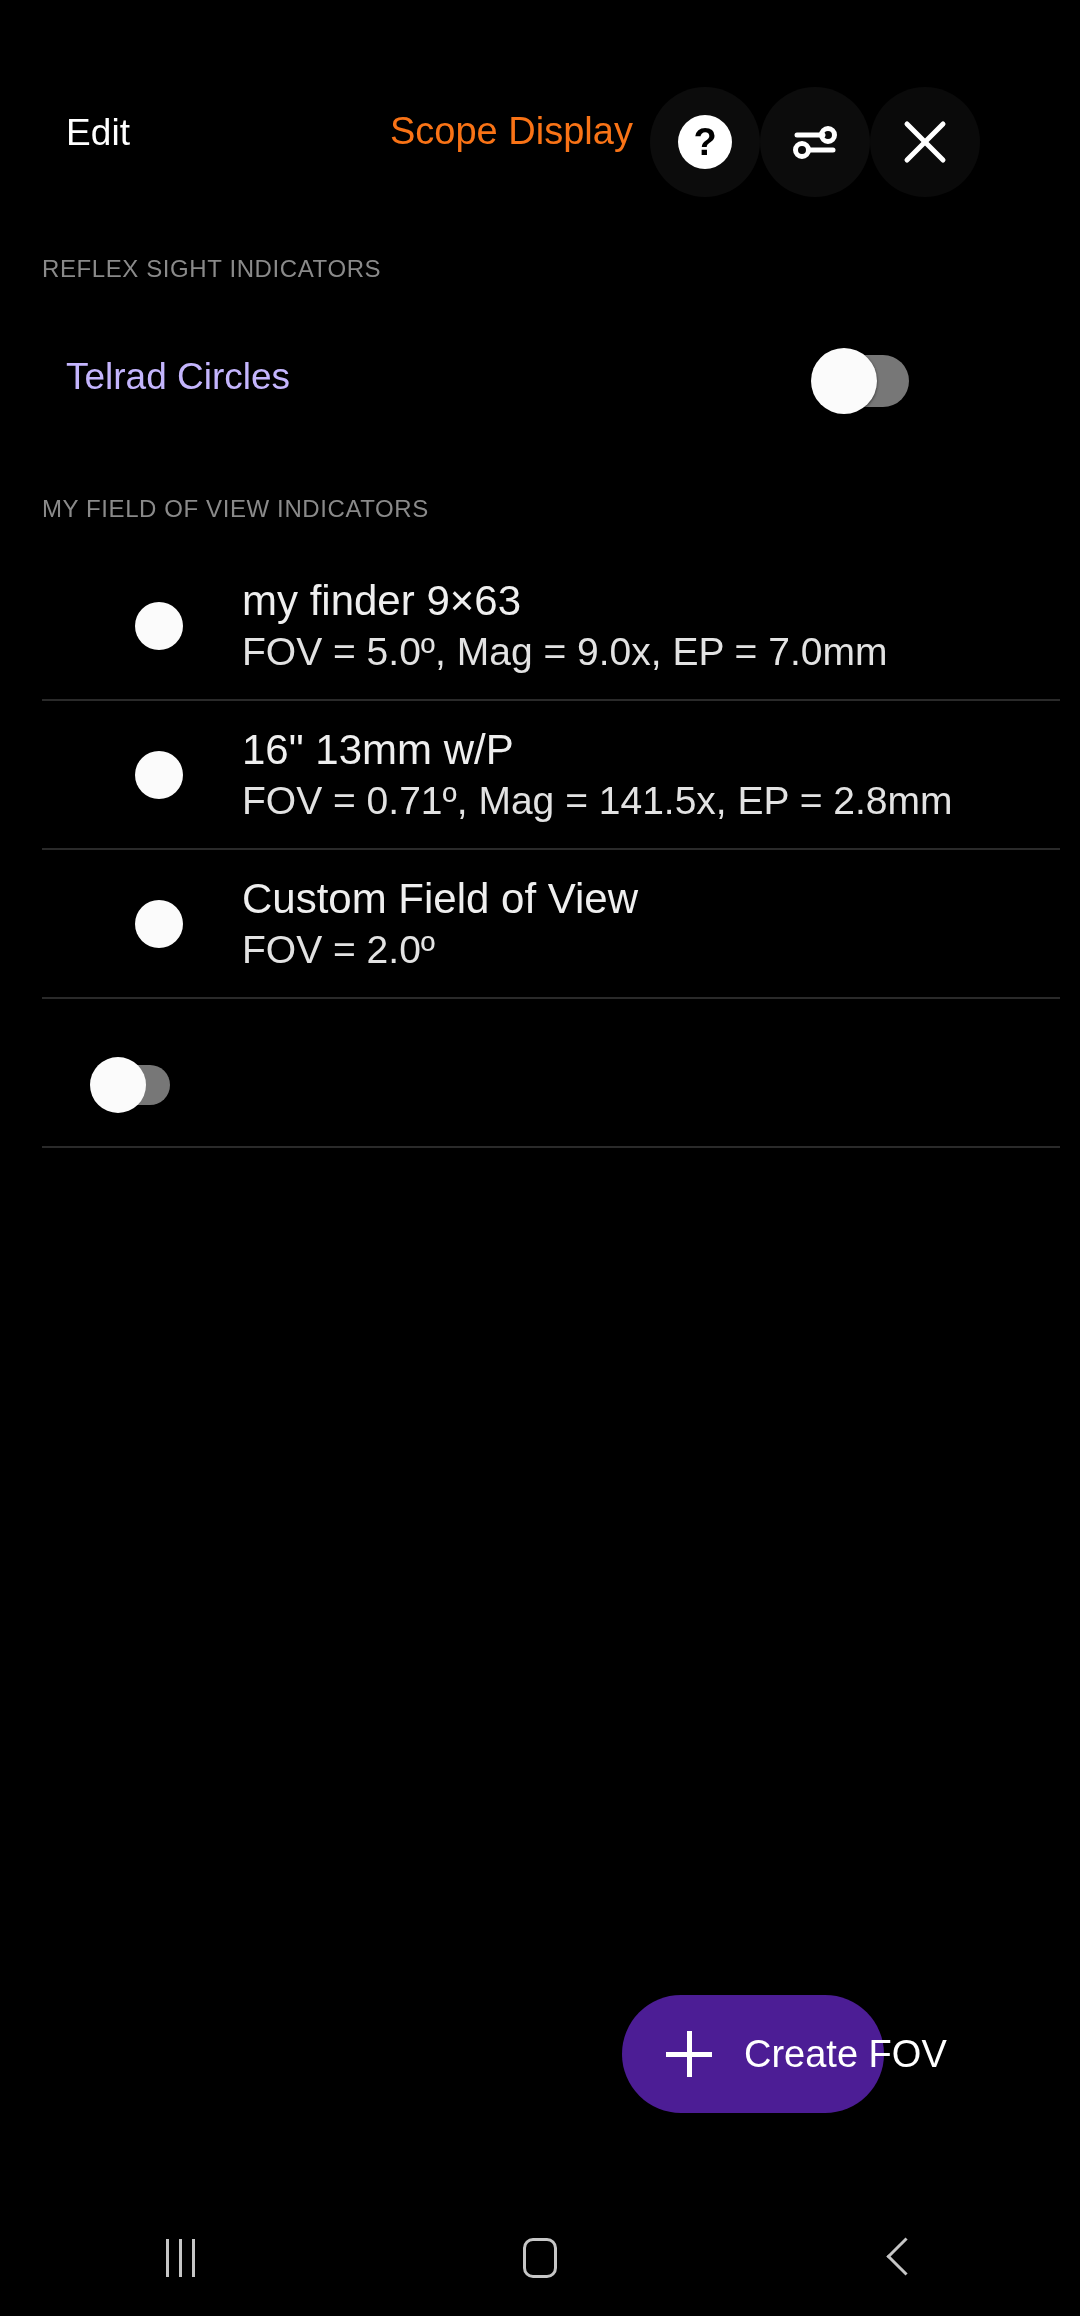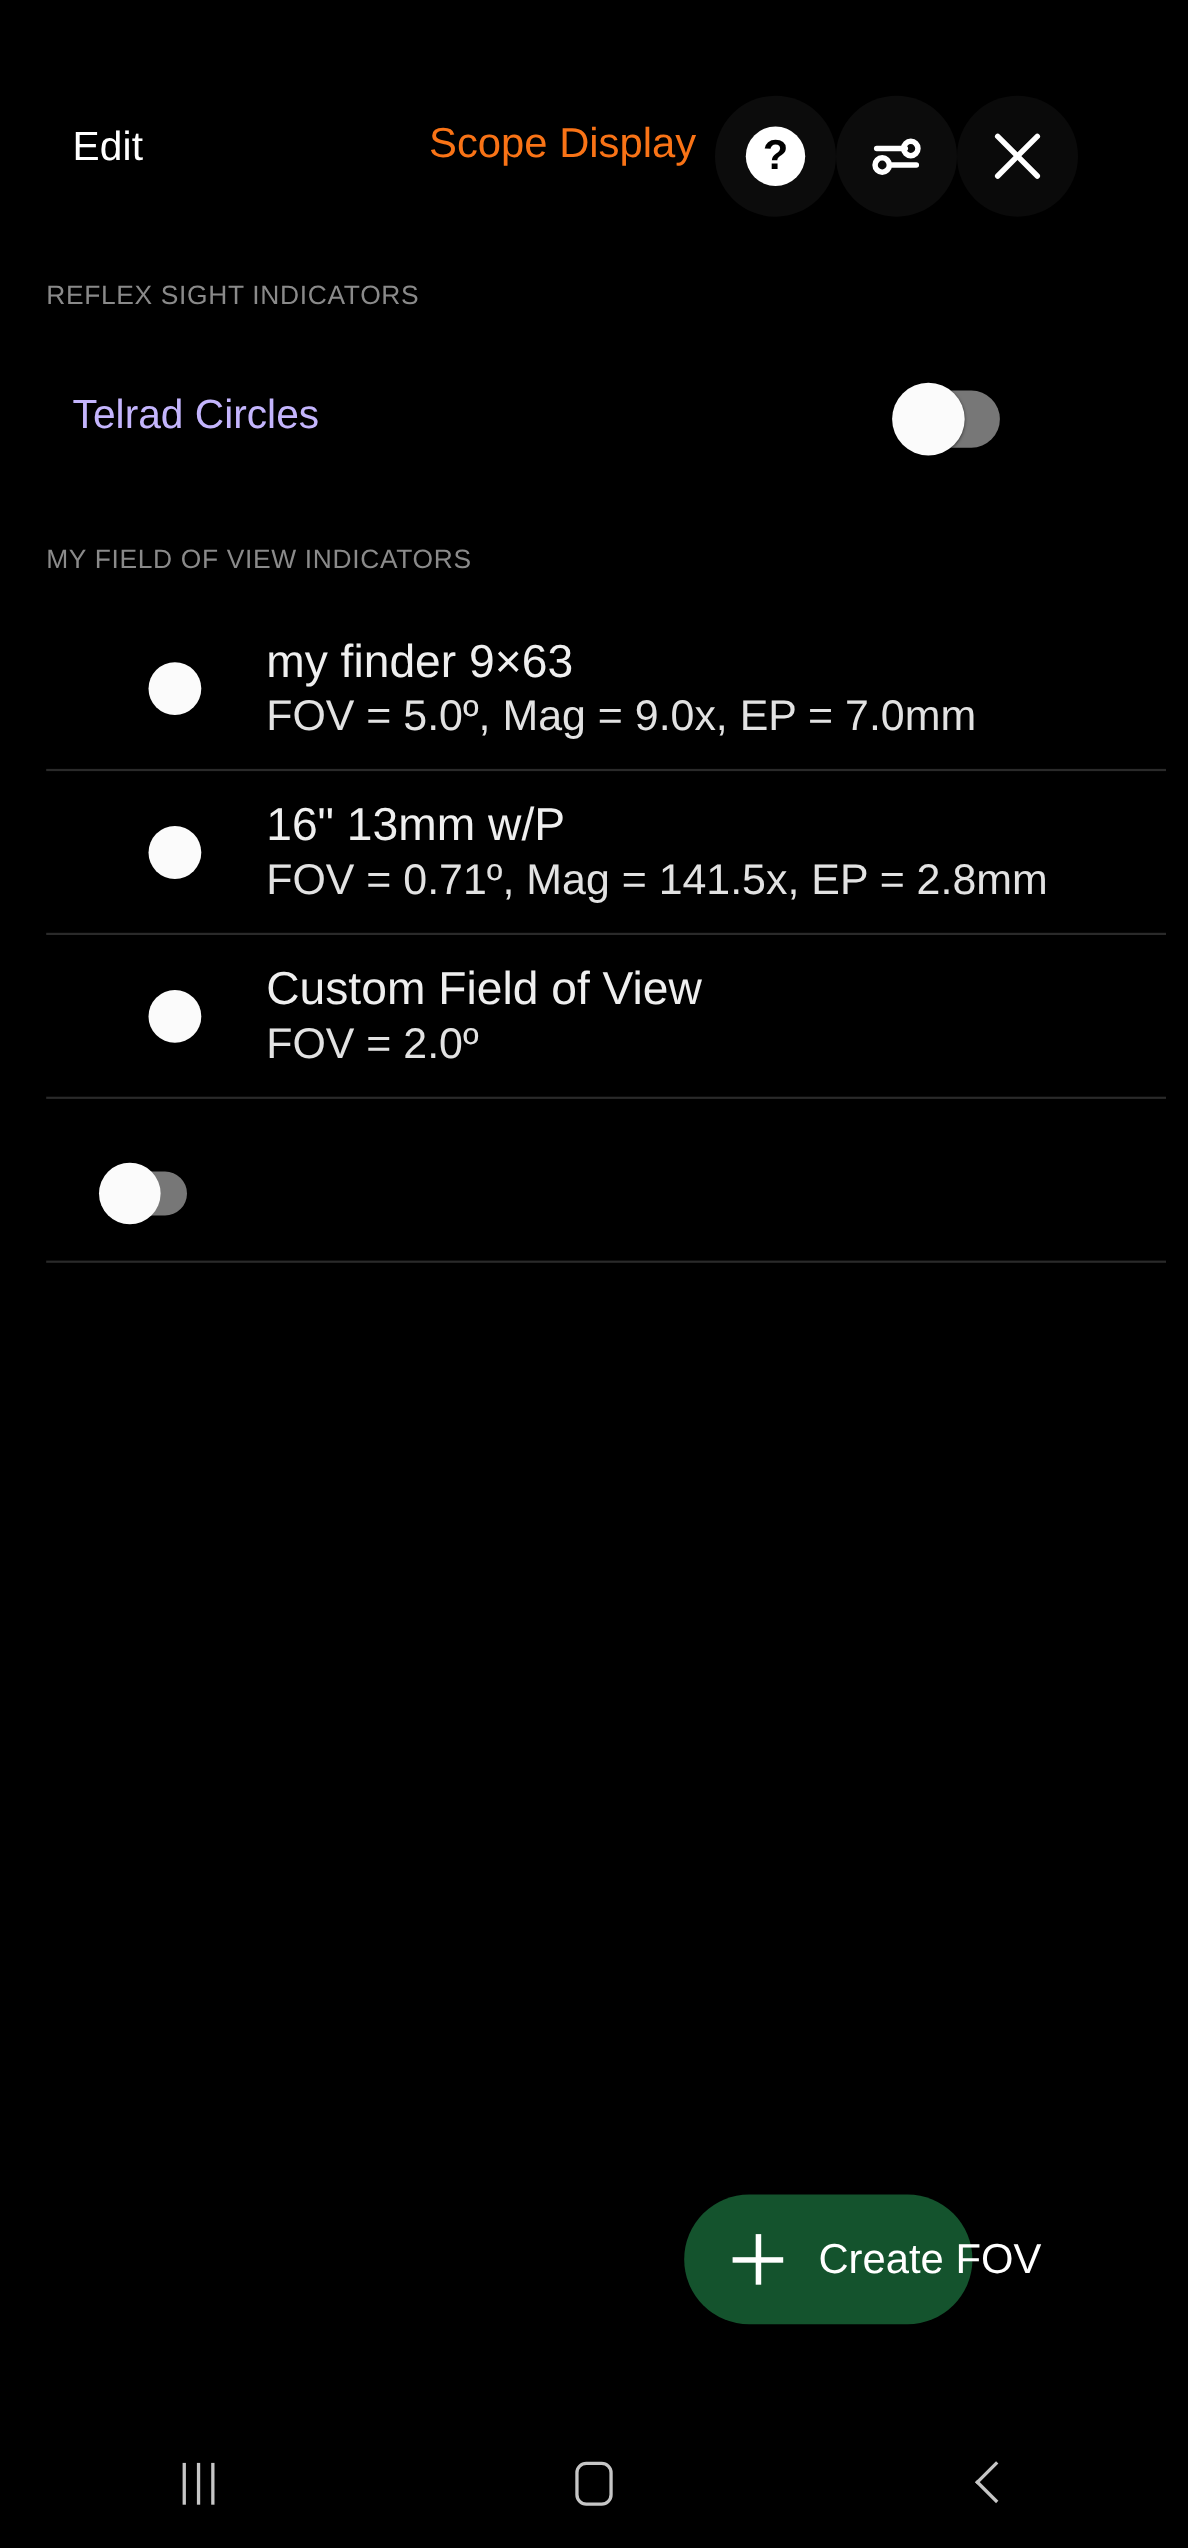--- a/index.html
+++ b/index.html
@@ -203,21 +203,21 @@
   }
 
   
   .create-fov {
     position: absolute;
     left: 622px;
     top: 1995px;
     width: 262px;
     height: 118px;
     border-radius: 59px;
-    background: #14532d;
+    background: #4c1d95;
     display: flex;
     align-items: center;
     justify-content: flex-start;
     padding-left: 44px;
     box-sizing: border-box;
   }
   .plus-icon {
     position: relative;
     width: 46px;
     height: 46px;

